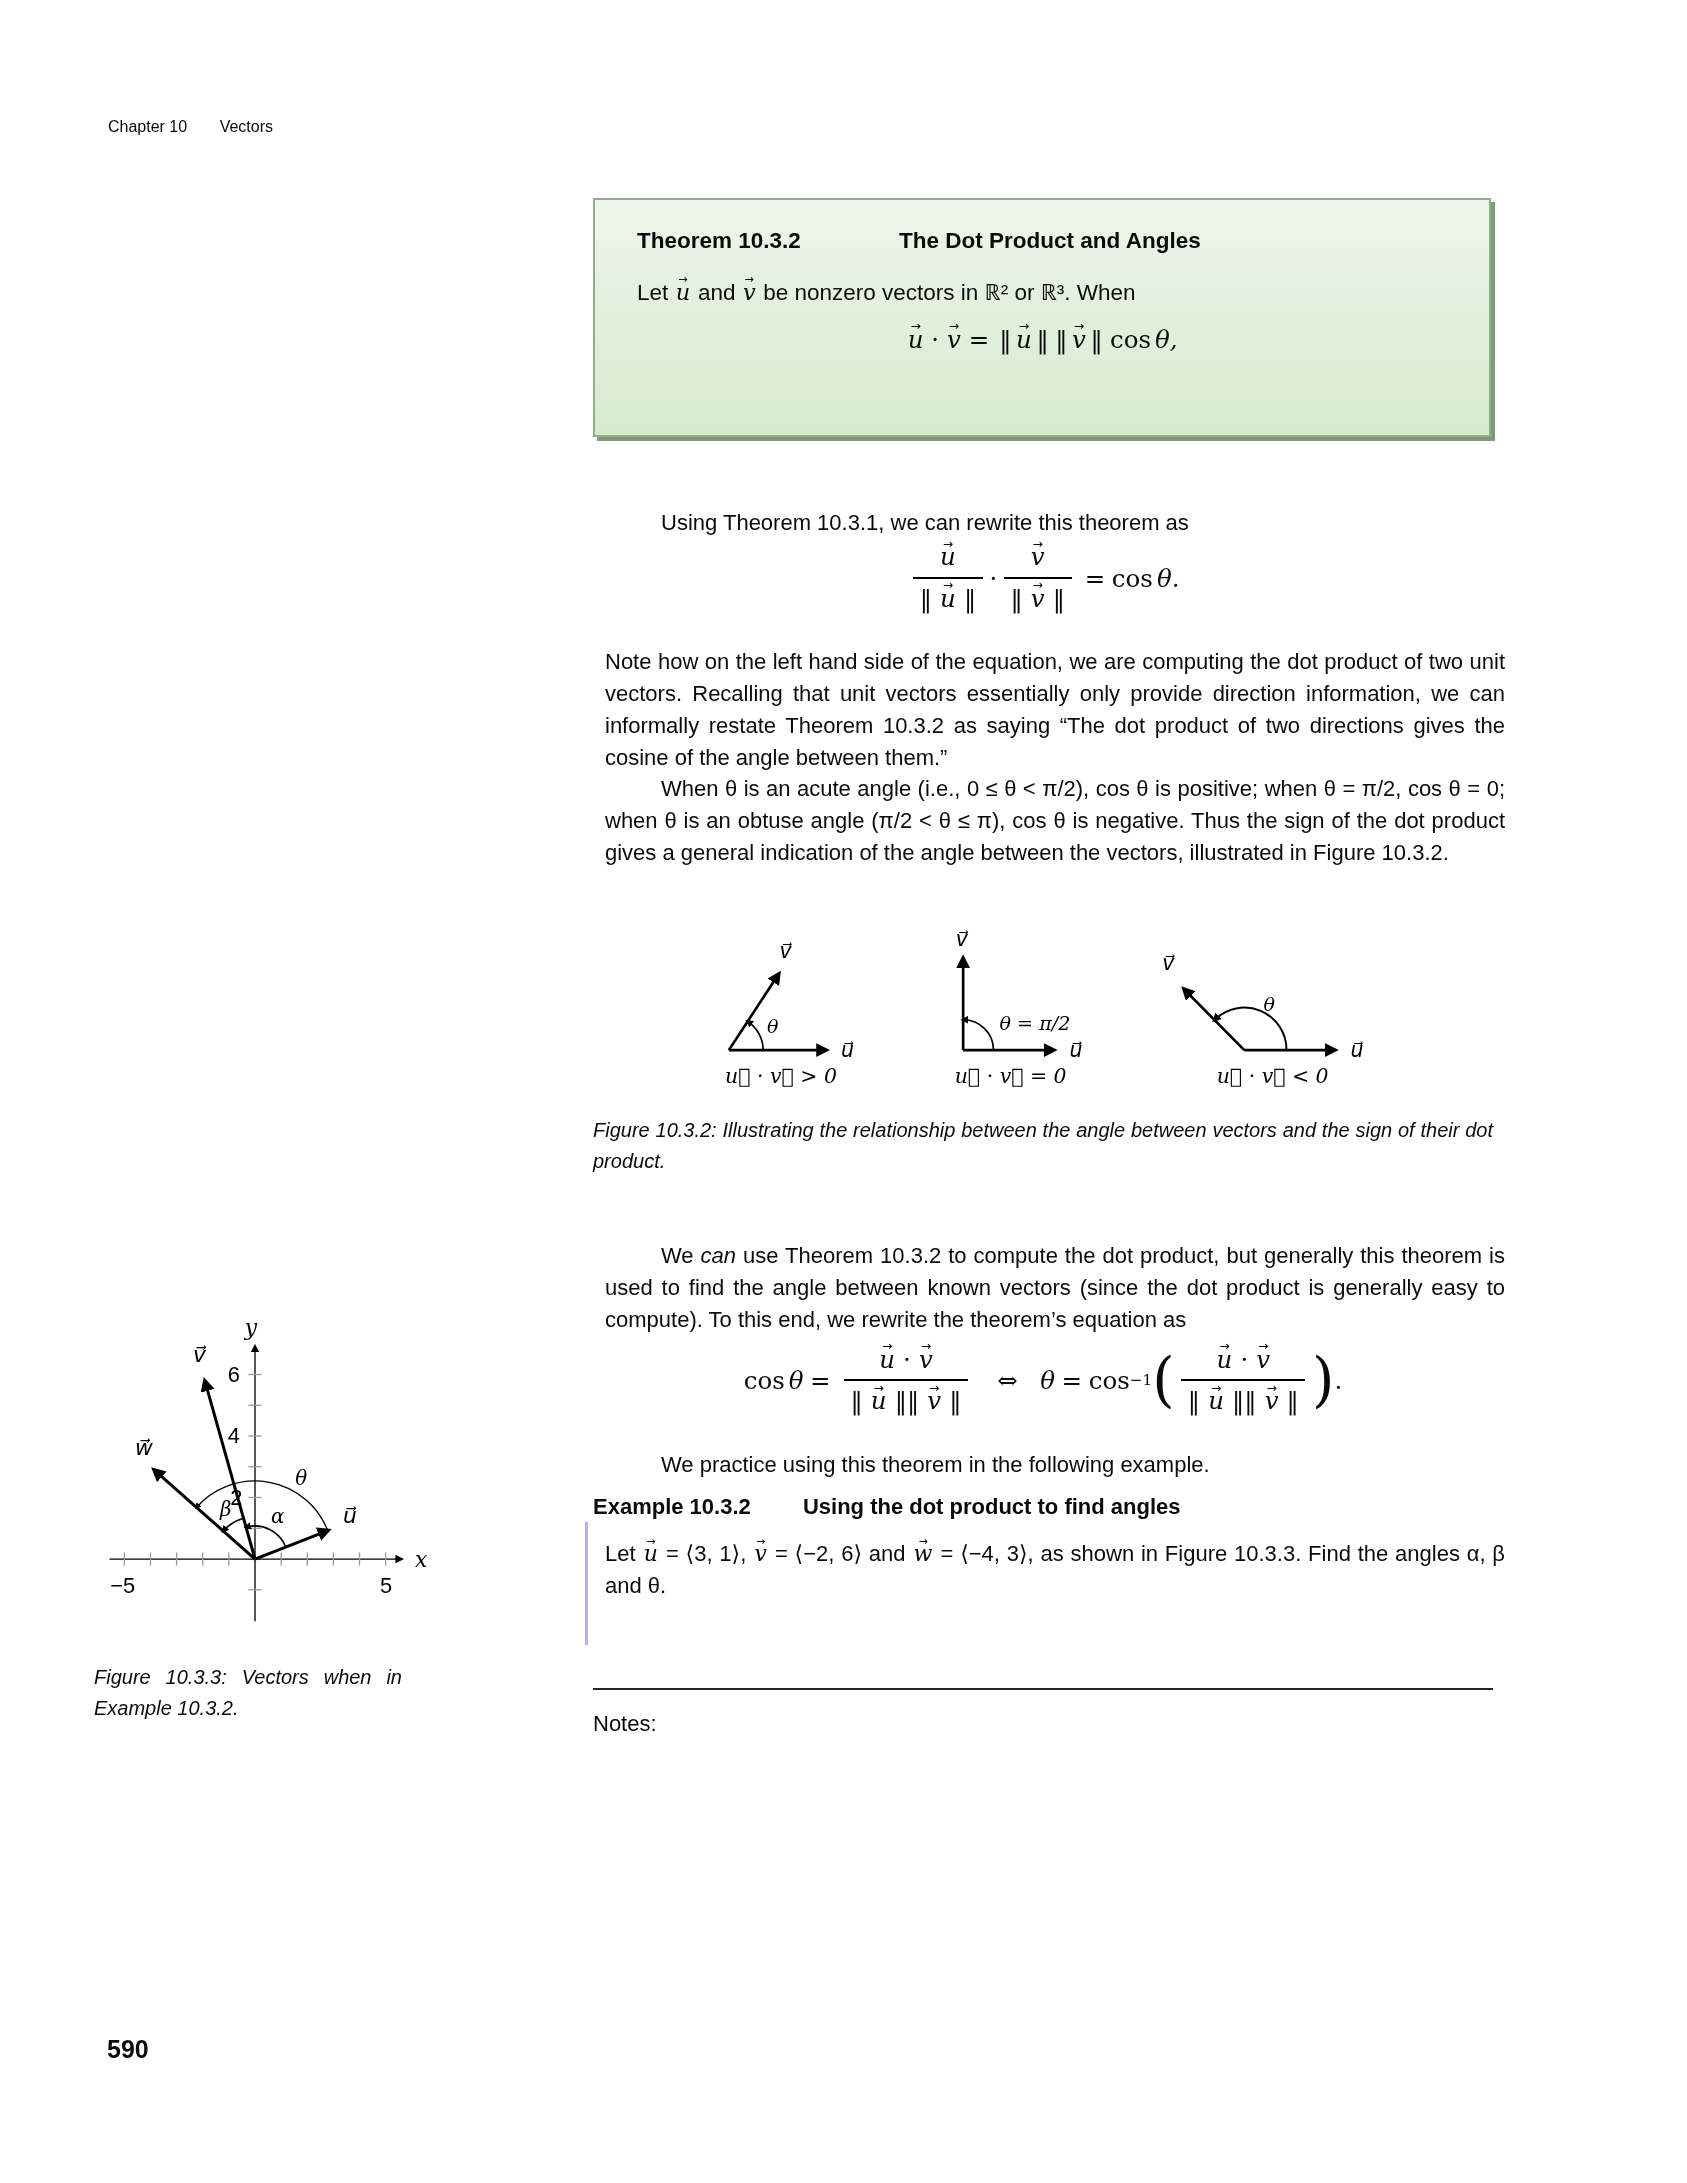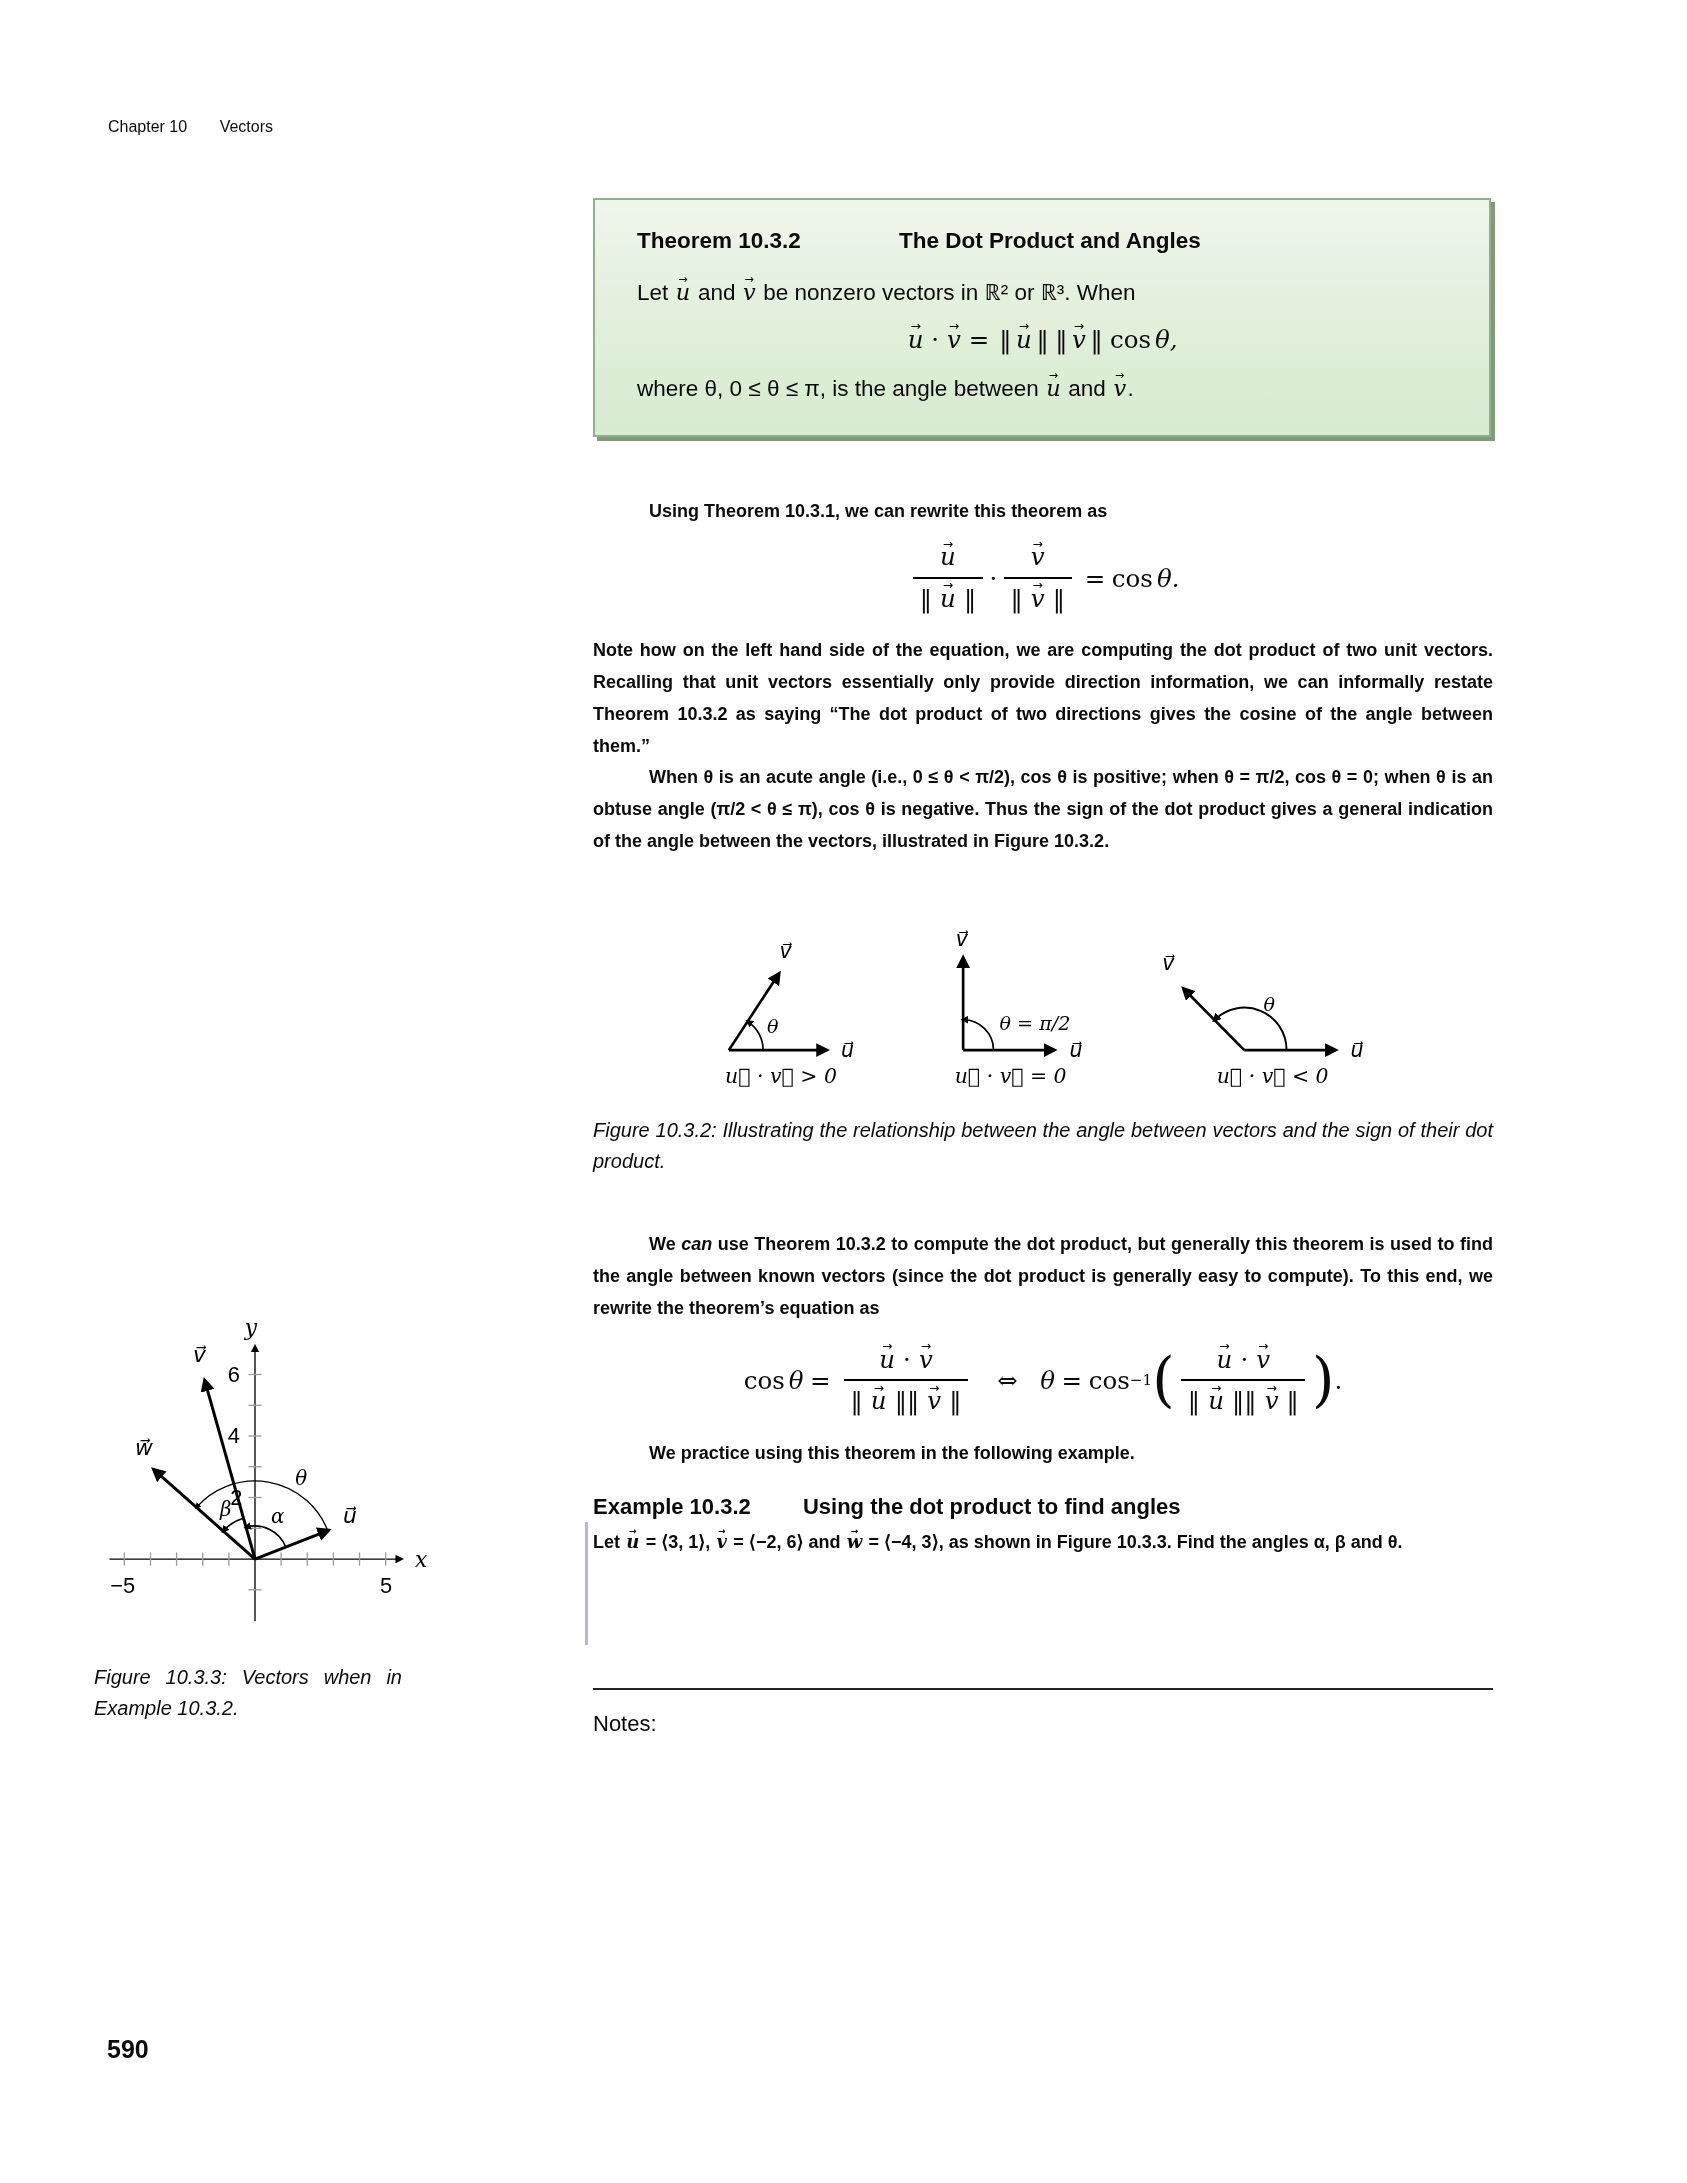--- a/index.html
+++ b/index.html
@@ -2,21 +2,21 @@
 <html style="font-size:10.6px"><head>
 <meta charset="utf-8">
 <style>
   html,body{margin:0;padding:0;}
   body{
     width:1687px;height:2183px;position:relative;background:#ffffff;
     font-family:"Liberation Sans",sans-serif;color:#0b0b0b;
   }
   .abs{position:absolute;}
   .b{font-weight:bold;}
-  .body-text{font-size:18px;line-height:32px;text-align:justify;margin:0;font-weight:bold;}
+  .body-text{font-size:22px;line-height:32px;text-align:justify;margin:12px;}
   .indent{text-indent:56px;}
   .caption{font-size:20px;line-height:31px;text-align:justify;margin:0;font-style:italic;}
   .mi{font-family:"DejaVu Serif",serif;font-style:italic;}
   .mr{font-family:"DejaVu Serif",serif;font-style:normal;}
   .vec{position:relative;display:inline-block;font-family:"DejaVu Serif",serif;font-style:italic;line-height:1;padding:0 1.3px;}
   .vec::after{content:"→";position:absolute;left:50%;transform:translateX(-50%);top:-0.62em;font-size:0.5em;font-style:normal;font-family:"DejaVu Sans",sans-serif;}
   .disp{font-size:24.5px;display:flex;justify-content:center;align-items:center;}
   .frac{display:inline-flex;flex-direction:column;align-items:center;vertical-align:middle;margin:0 6.6px;}
   .frac .num{padding:1.3px 6.6px 5.3px;}
   .frac .den{border-top:2px solid #000;padding:5.3px 6.6px 1.3px;white-space:nowrap;}
@@ -52,23 +52,20 @@
   <div class="thm-head">
     <span class="b">Theorem 10.3.2</span>
     <span class="b thm-title">The Dot Product and Angles</span>
   </div>
   <p class="thm-line">
     <span>Let </span><span class="vec">u</span><span> and </span><span class="vec">v</span><span> be nonzero vectors in ℝ² or ℝ³. When</span>
   </p>
   <div class="thm-eq">
     <span class="vec">u</span><span class="mr sp">·</span><span class="vec">v</span><span class="mr sp">=</span><span class="mr spn">‖</span><span class="vec">u</span><span class="mr spn">‖</span><span class="mr spn">‖</span><span class="vec">v</span><span class="mr spn">‖</span><span class="mr" style="margin-left:4px;">cos</span><span class="mi" style="margin-left:4px;">θ,</span>
   </div>
-  <p class="thm-line">
-    <span>where θ, 0 ≤ θ ≤ π, is the angle between </span><span class="vec">u</span><span> and </span><span class="vec">v</span><span>.</span>
-  </p>
 </section>
 
 <p class="abs body-text indent" style="left:593px;top:495px;width:900px;">Using Theorem 10.3.1, we can rewrite this theorem as</p>
 
 <div class="abs disp" style="left:593px;top:535px;width:900px;height:86px;">
   <span class="frac">
     <span class="num"><span class="vec">u</span></span>
     <span class="den"><span class="mr">‖</span> <span class="vec">u</span> <span class="mr">‖</span></span>
   </span>
   <span class="mr">·</span>

